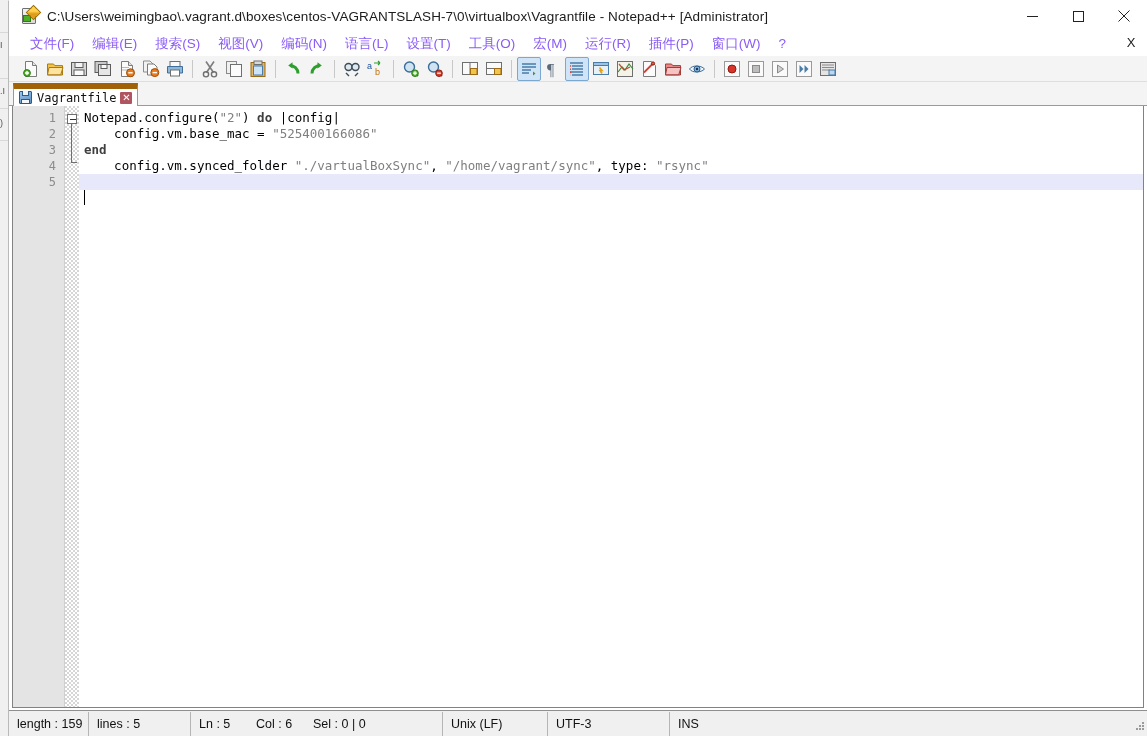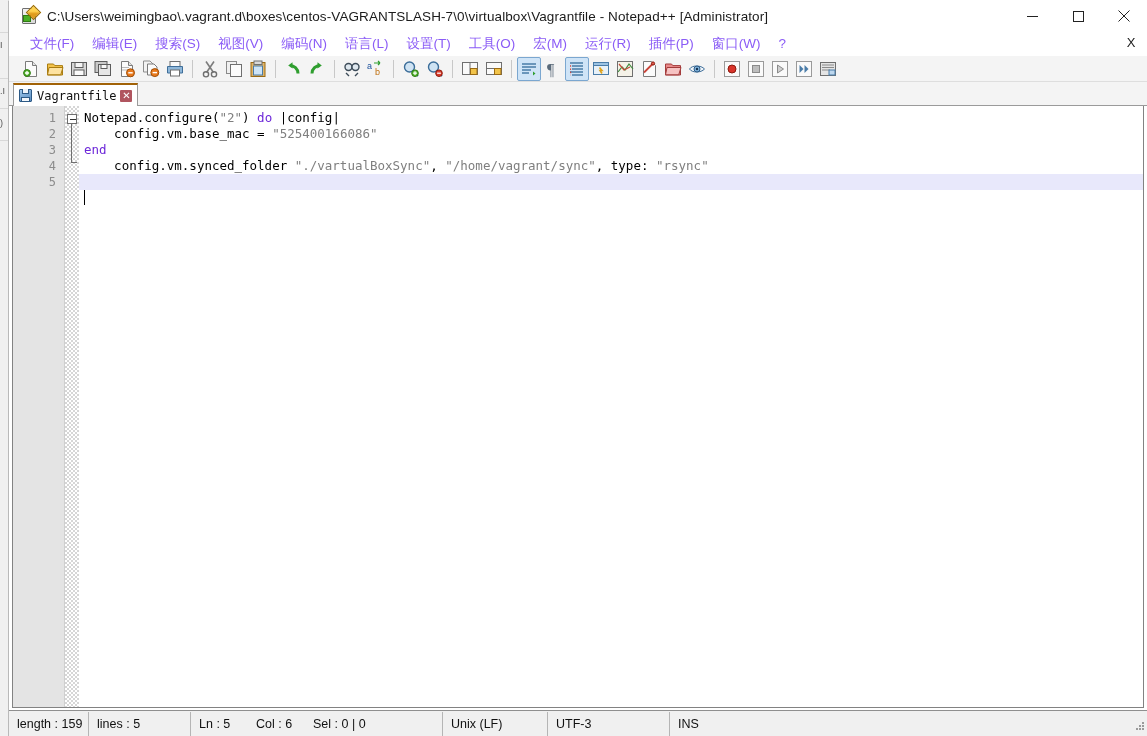--- a/index.html
+++ b/index.html
@@ -119,21 +119,21 @@
     padding-left: 4px;
     border-bottom: 1px solid #9a9a9a;
     position: relative;
   }
   #tab-active {
     height: 23px;
     display:flex; align-items:center;
     background: #ffffff;
     border: 1px solid #9a9a9a;
     border-bottom: none;
-    border-top: 2px solid #a16207;
+    border-top: 6px solid #a16207;
     padding: 0 5px 0 5px;
     position: relative; top:1px;
   }
   .tab-save-icon { width:13px; height:13px; position:relative; margin-right:5px; flex:none; }
   .tab-save-icon .body {
     position:absolute; inset:0;
     background:linear-gradient(150deg,#9dc6ea,#5a8dc0);
     border:1px solid #2d5a86; border-radius:1px;
   }
   .tab-save-icon .shutter {
@@ -213,21 +213,21 @@
   .cl {
     height: 16px; line-height: 16px;
     font-family: "DejaVu Sans Mono", monospace;
     font-size: 12.5px;
     white-space: pre;
     padding-left: 5px;
     color: #000;
   }
   .cl.current { background: #e8e8fb; }
   .tok-str { color:#7f7f7f; }
-  .tok-kw  { color:#6d28d9; font-weight:normal; }
+  .tok-kw  { color:#404040; font-weight:bold; }
   .tok-plain { color:#000; }
   #caret {
     position:absolute; left: 5px; top: 84px; width:1px; height:15px;
     background:#000;
   }
 
   
   #statusbar {
     position:absolute; left:0; bottom:0;
     width: 1139px; height: 26px;

